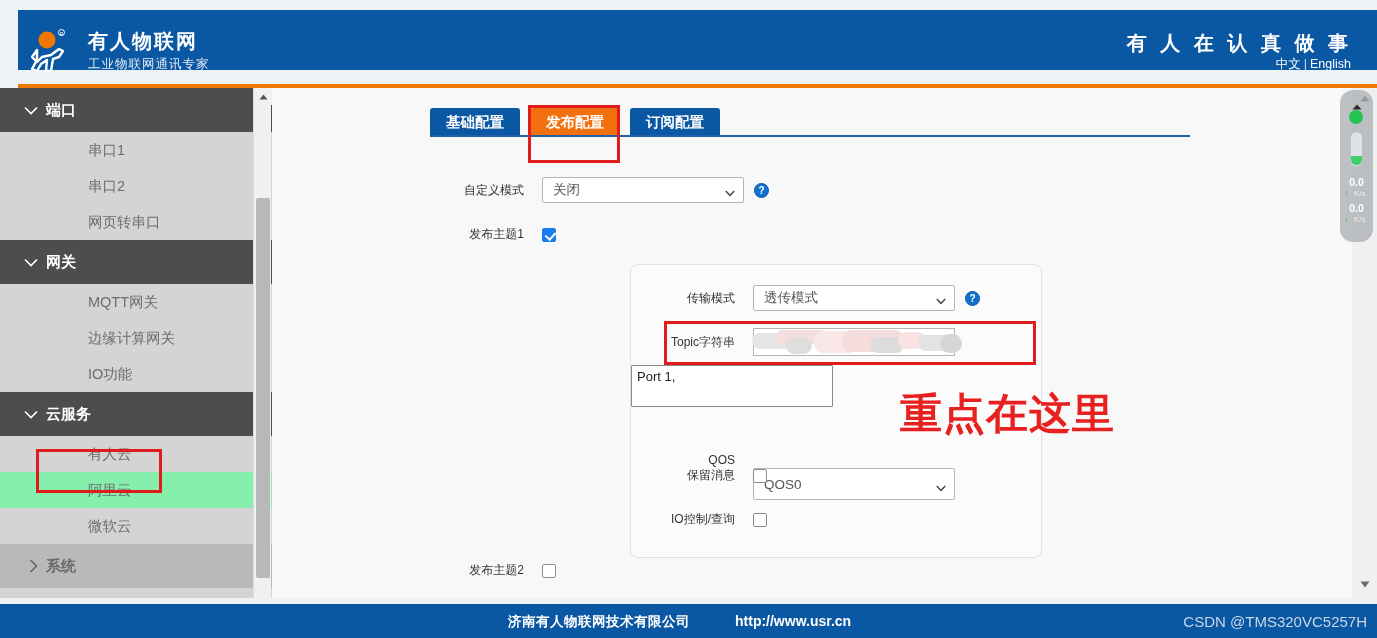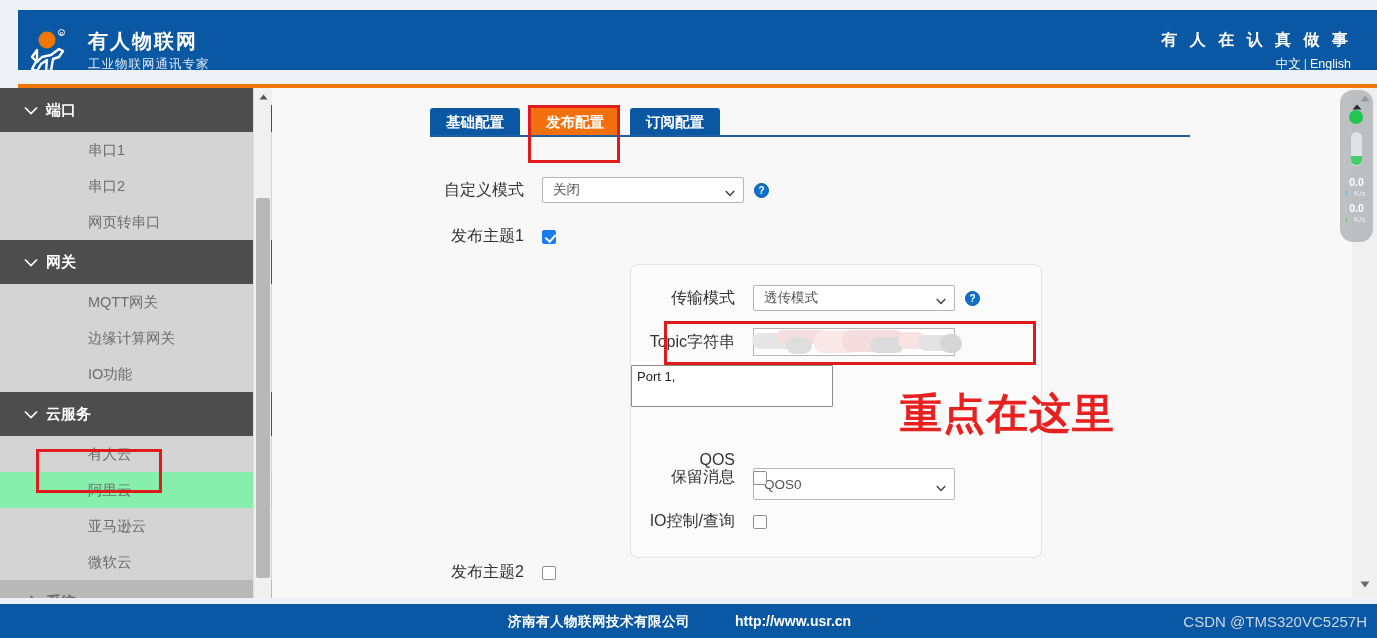--- a/index.html
+++ b/index.html
@@ -23,21 +23,21 @@
     position: absolute; left: 70px; top: 18px;
     color: #ffffff; font-size: 20px; font-weight: bold;
     letter-spacing: 2px;
   }
   .brand-sub {
     position: absolute; left: 70px; top: 46px;
     color: #e2eaf3; font-size: 12.5px; letter-spacing: 1px;
   }
   .slogan {
     position: absolute; right: 25px; top: 20px;
-    color: #ffffff; font-size: 16px; font-weight: bold; letter-spacing: 4px;
+    color: #ffffff; font-size: 20px; font-weight: bold; letter-spacing: 4px;
   }
   .lang-wrap {
     position: absolute; right: 26px; top: 46px;
     color: #ffffff; font-size: 12.5px;
   }
   .lang-wrap a { color: #ffffff; text-decoration: none; }
   .lang-sep { color: #cddcea; margin: 0 3px; }
 
   .orange-bar {
     position: absolute; left: 18px; top: 84px;
@@ -106,21 +106,21 @@
     position: absolute; left: 158px; top: 47px;
     width: 760px; height: 2px; background: #1f5fa8;
   }
 
   
   .row {
     position: absolute; display: flex; align-items: center;
   }
   .row-label {
     width: 152px; text-align: right; padding-right: 18px;
-    color: #333333; font-size: 16px;
+    color: #333333; font-size: 12px;
   }
   .sel {
     position: relative;
     width: 202px; height: 26px;
     border: 1px solid #b5b5b5; background: #ffffff; border-radius: 2px;
     display: flex; align-items: center;
     padding-left: 10px;
     color: #555555; font-size: 13.5px;
     cursor: pointer;
   }
@@ -318,23 +318,20 @@
             <path d="M1 1.5 L7 7.5 L13 1.5" fill="none" stroke="#ffffff" stroke-width="1.7"></path>
           </svg>
       </span>
       <span>云服务</span>
     </div>
     <div class="nav-item">
       <span>有人云</span>
     </div>
     <div class="nav-item active">
       <span>阿里云</span>
-    </div>
-    <div class="nav-item">
-      <span>亚马逊云</span>
     </div>
     <div class="nav-item">
       <span>微软云</span>
     </div>
 
     <div class="nav-group muted">
       <span class="nav-chevron">
         <svg width="9" height="14" viewBox="0 0 9 14">
             <path d="M1.5 1 L7.5 7 L1.5 13" fill="none" stroke="#6b6b6b" stroke-width="1.7"></path>
           </svg>

